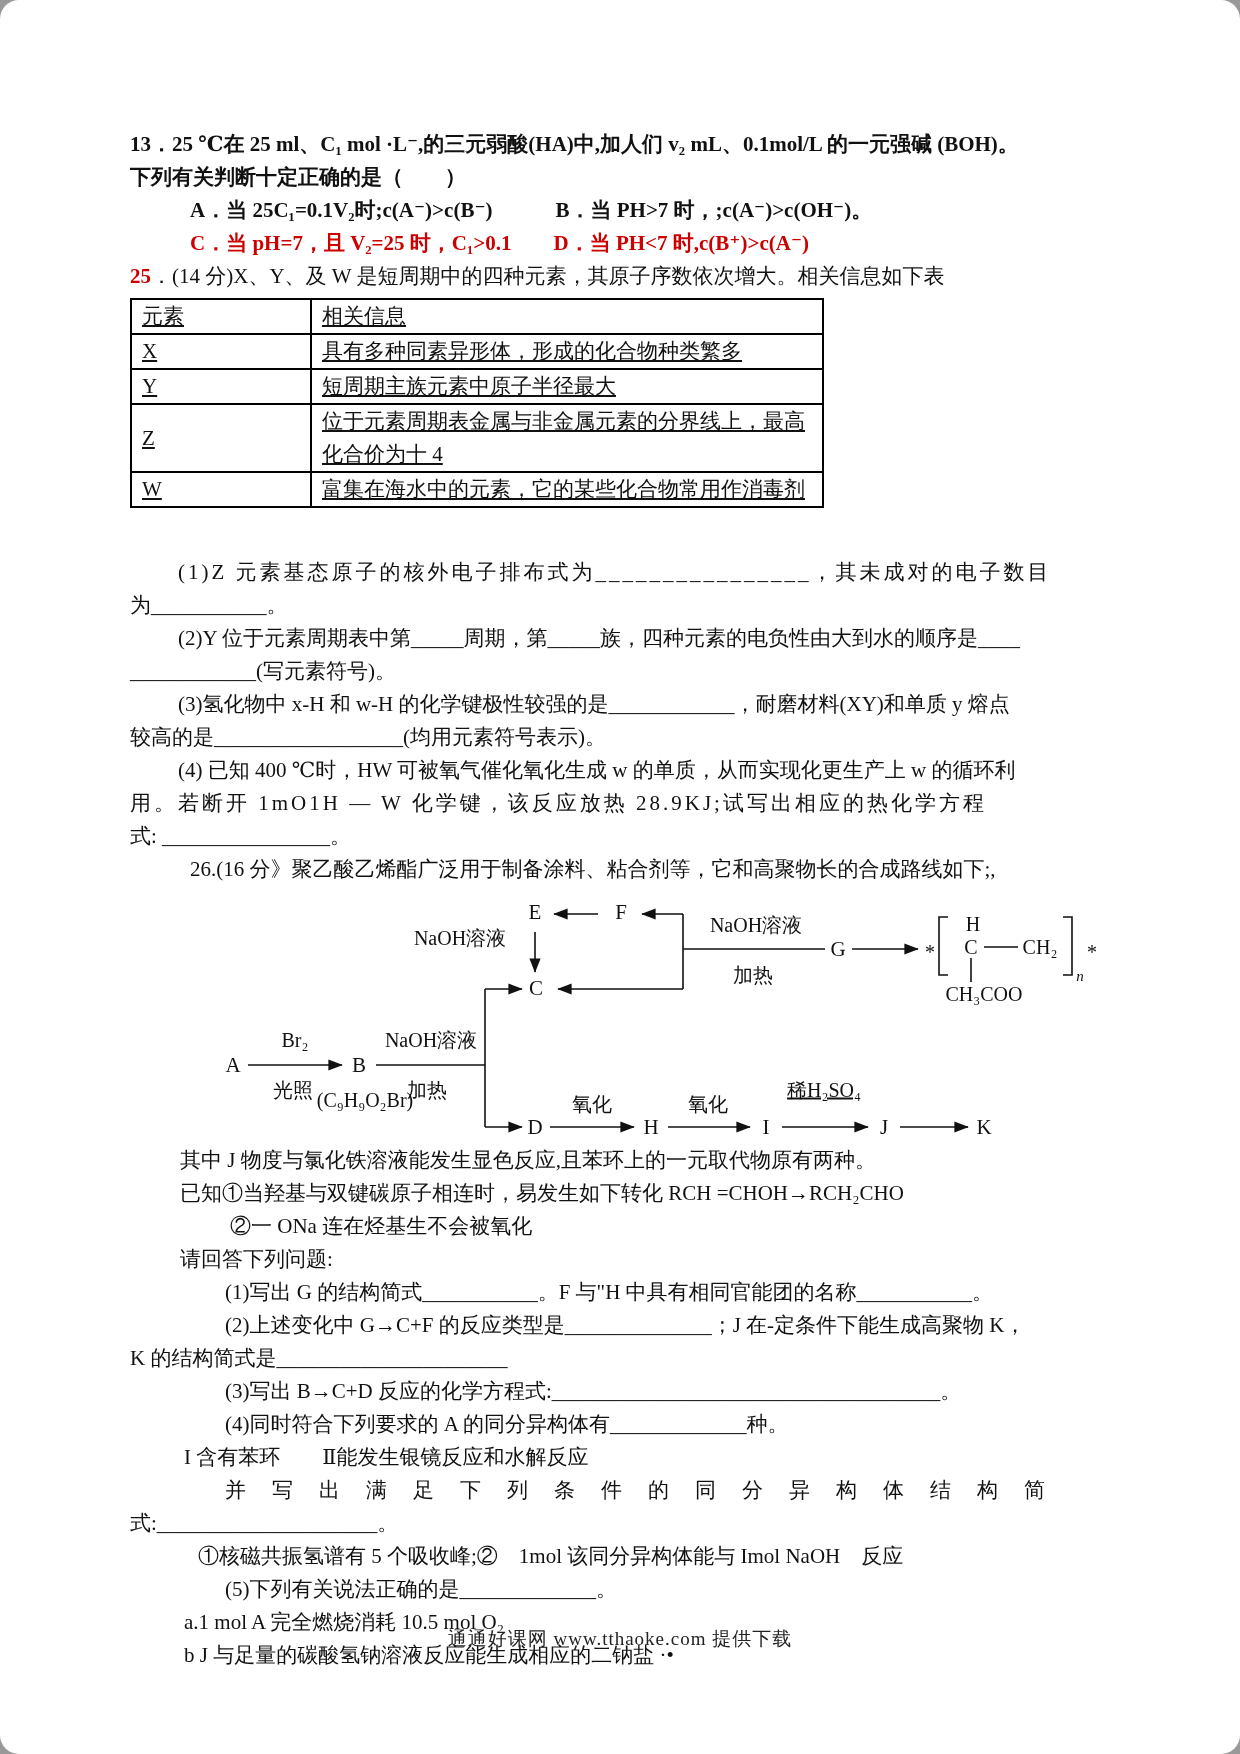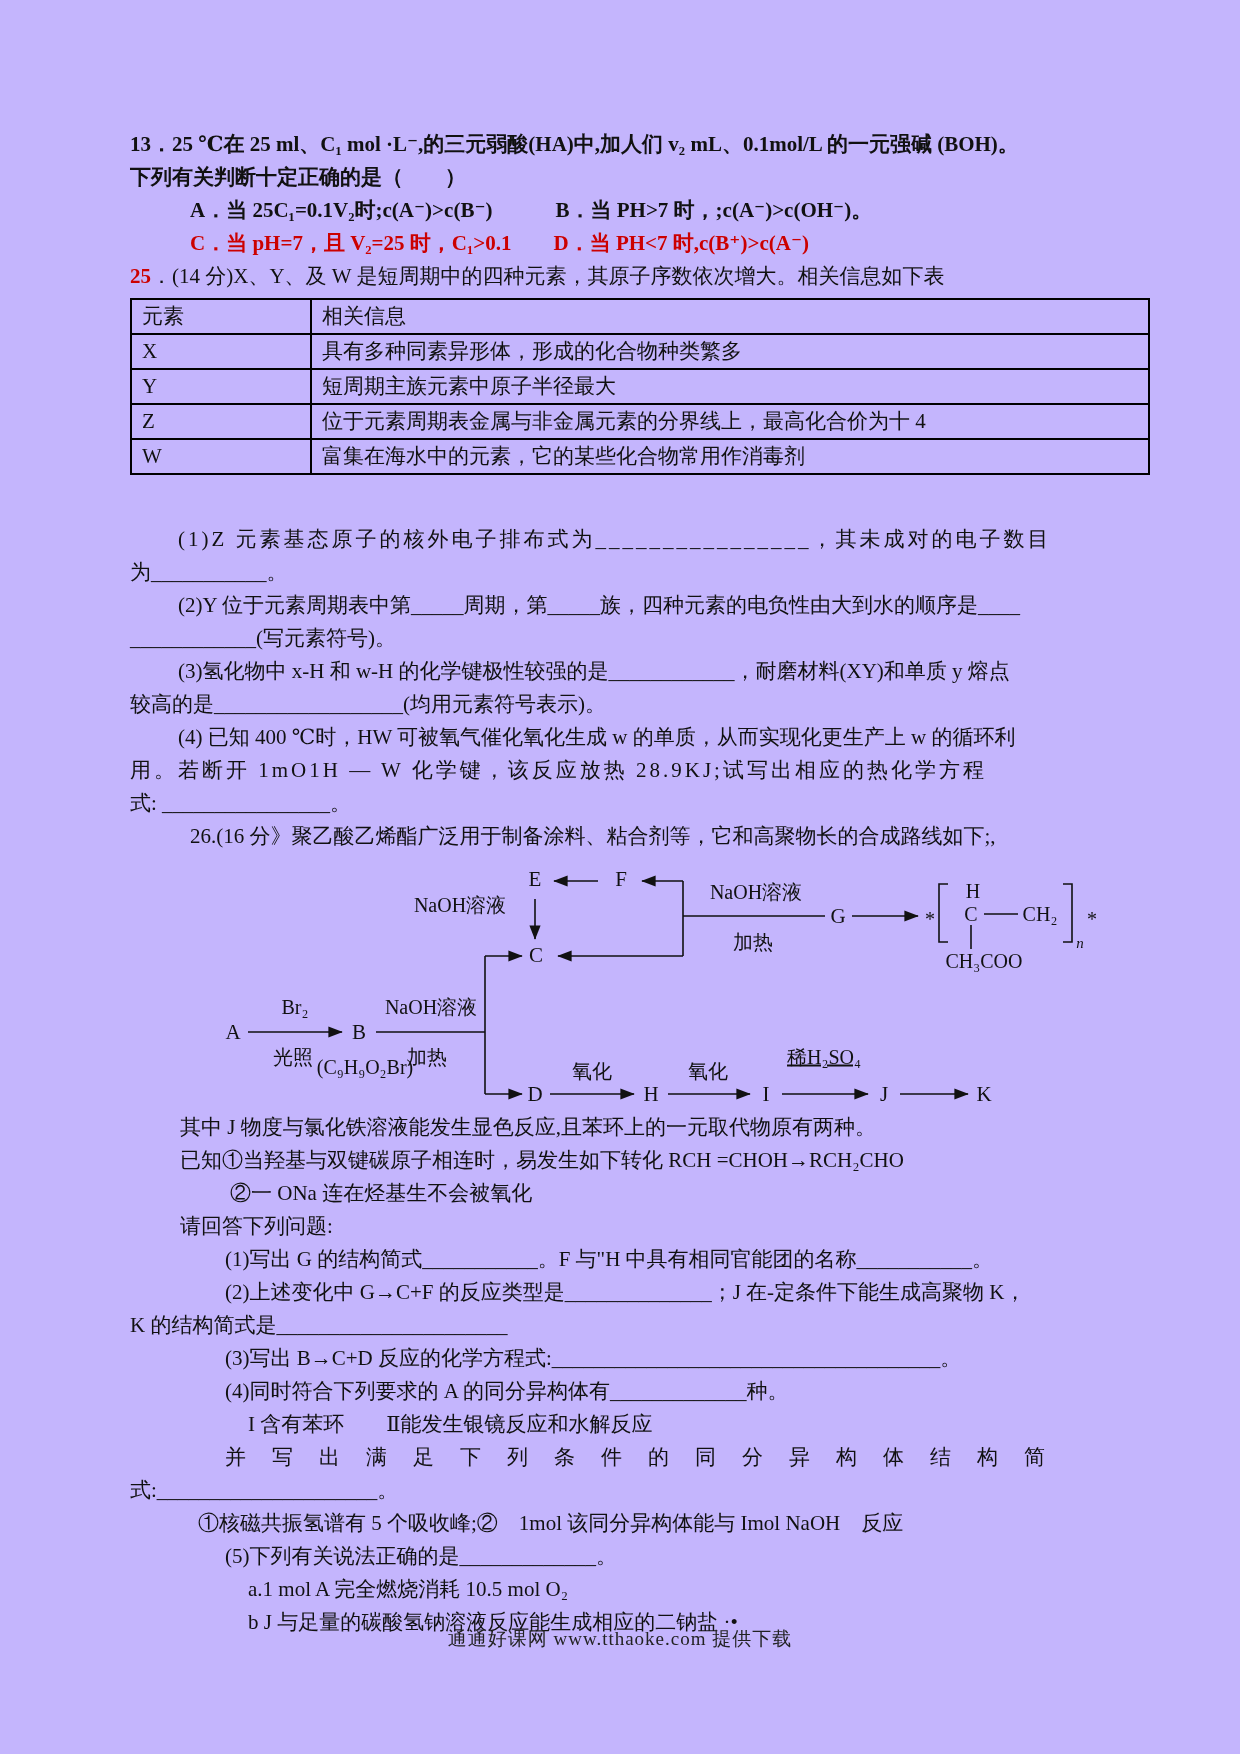--- a/index.html
+++ b/index.html
@@ -1,35 +1,35 @@
 <!DOCTYPE html>
 <html><head>
 <meta charset="utf-8">
 <style>
   html,body{margin:0;padding:0;background:#999;}
   .page{
     position:relative;
     width:1240px;height:1754px;
-    margin:0 auto;background:#c4b5fd;
+    margin:0 auto;background:#ffffff;
     box-sizing:border-box;
     padding:128px 130px 0 130px;
     color:#111;
     font-family:"Liberation Serif","DejaVu Serif",serif;
-    font-size:21px;line-height:33px;
+    font-size:21px;line-height:33px;border-radius:19px;
   }
   .ln{white-space:nowrap;}
   .b{font-weight:bold;}
   .red{color:#cc0000;}
   .i45{margin-left:60px;} .i48{margin-left:48px;} .i50{margin-left:50px;}
   .i95{margin-left:95px;} .i100{margin-left:100px;} .i102{margin-left:68px;}
-  .i118{margin-left:118px;}
+  .i118{margin-left:54px;}
   .jl{letter-spacing:3px;}
   .wide{letter-spacing:26px;}
   .gap1{margin-top:48px;}
-  table.el{border-collapse:collapse;width:1020px;margin-top:5px;table-layout:fixed;}
+  table.el{border-collapse:collapse;width:694px;margin-top:5px;table-layout:fixed;text-decoration:underline;}
   table.el td{border:2px solid #000;height:31px;padding:0 10px;vertical-align:middle;font-size:21px;}
   table.el td.c1{width:158px;}
   .diagram{position:relative;height:252px;margin-top:6px;font-size:20px;}
   .diagram svg.overlay{position:absolute;left:0;top:0;}
   .diagram .nd,.diagram .lb,.diagram .pm{
     position:absolute;transform:translate(-50%,-50%);white-space:nowrap;
   }
   .diagram .nd{font-size:21px;}
   .diagram .lb{font-size:20px;}
   .diagram .pm{font-size:20px;}

